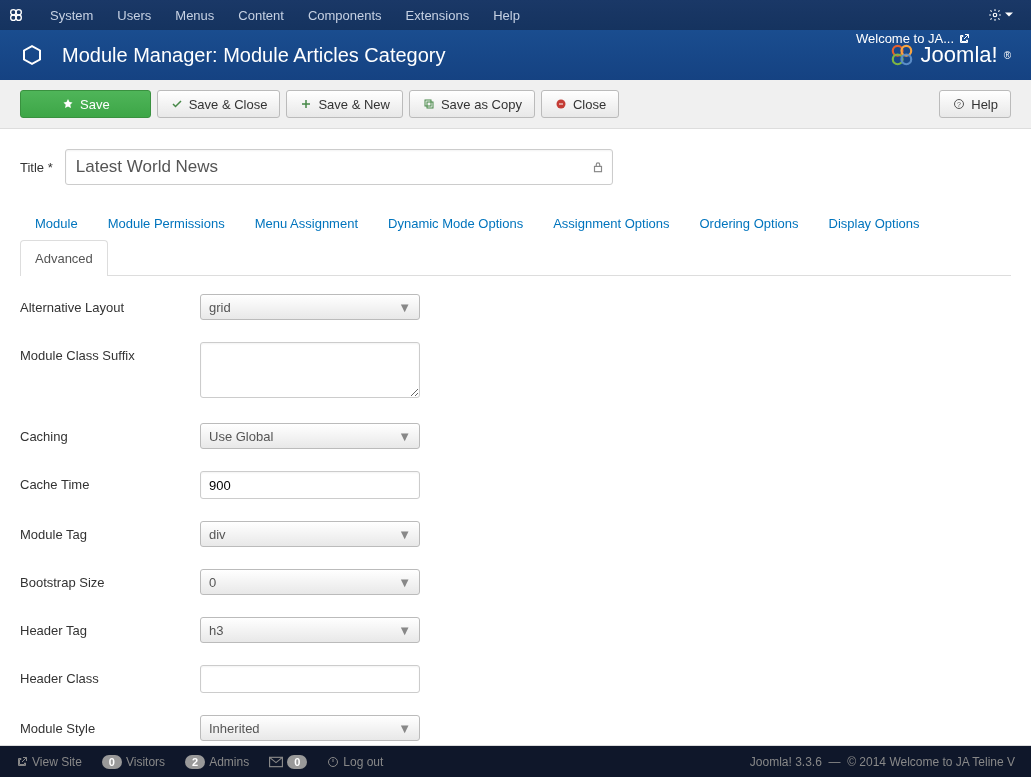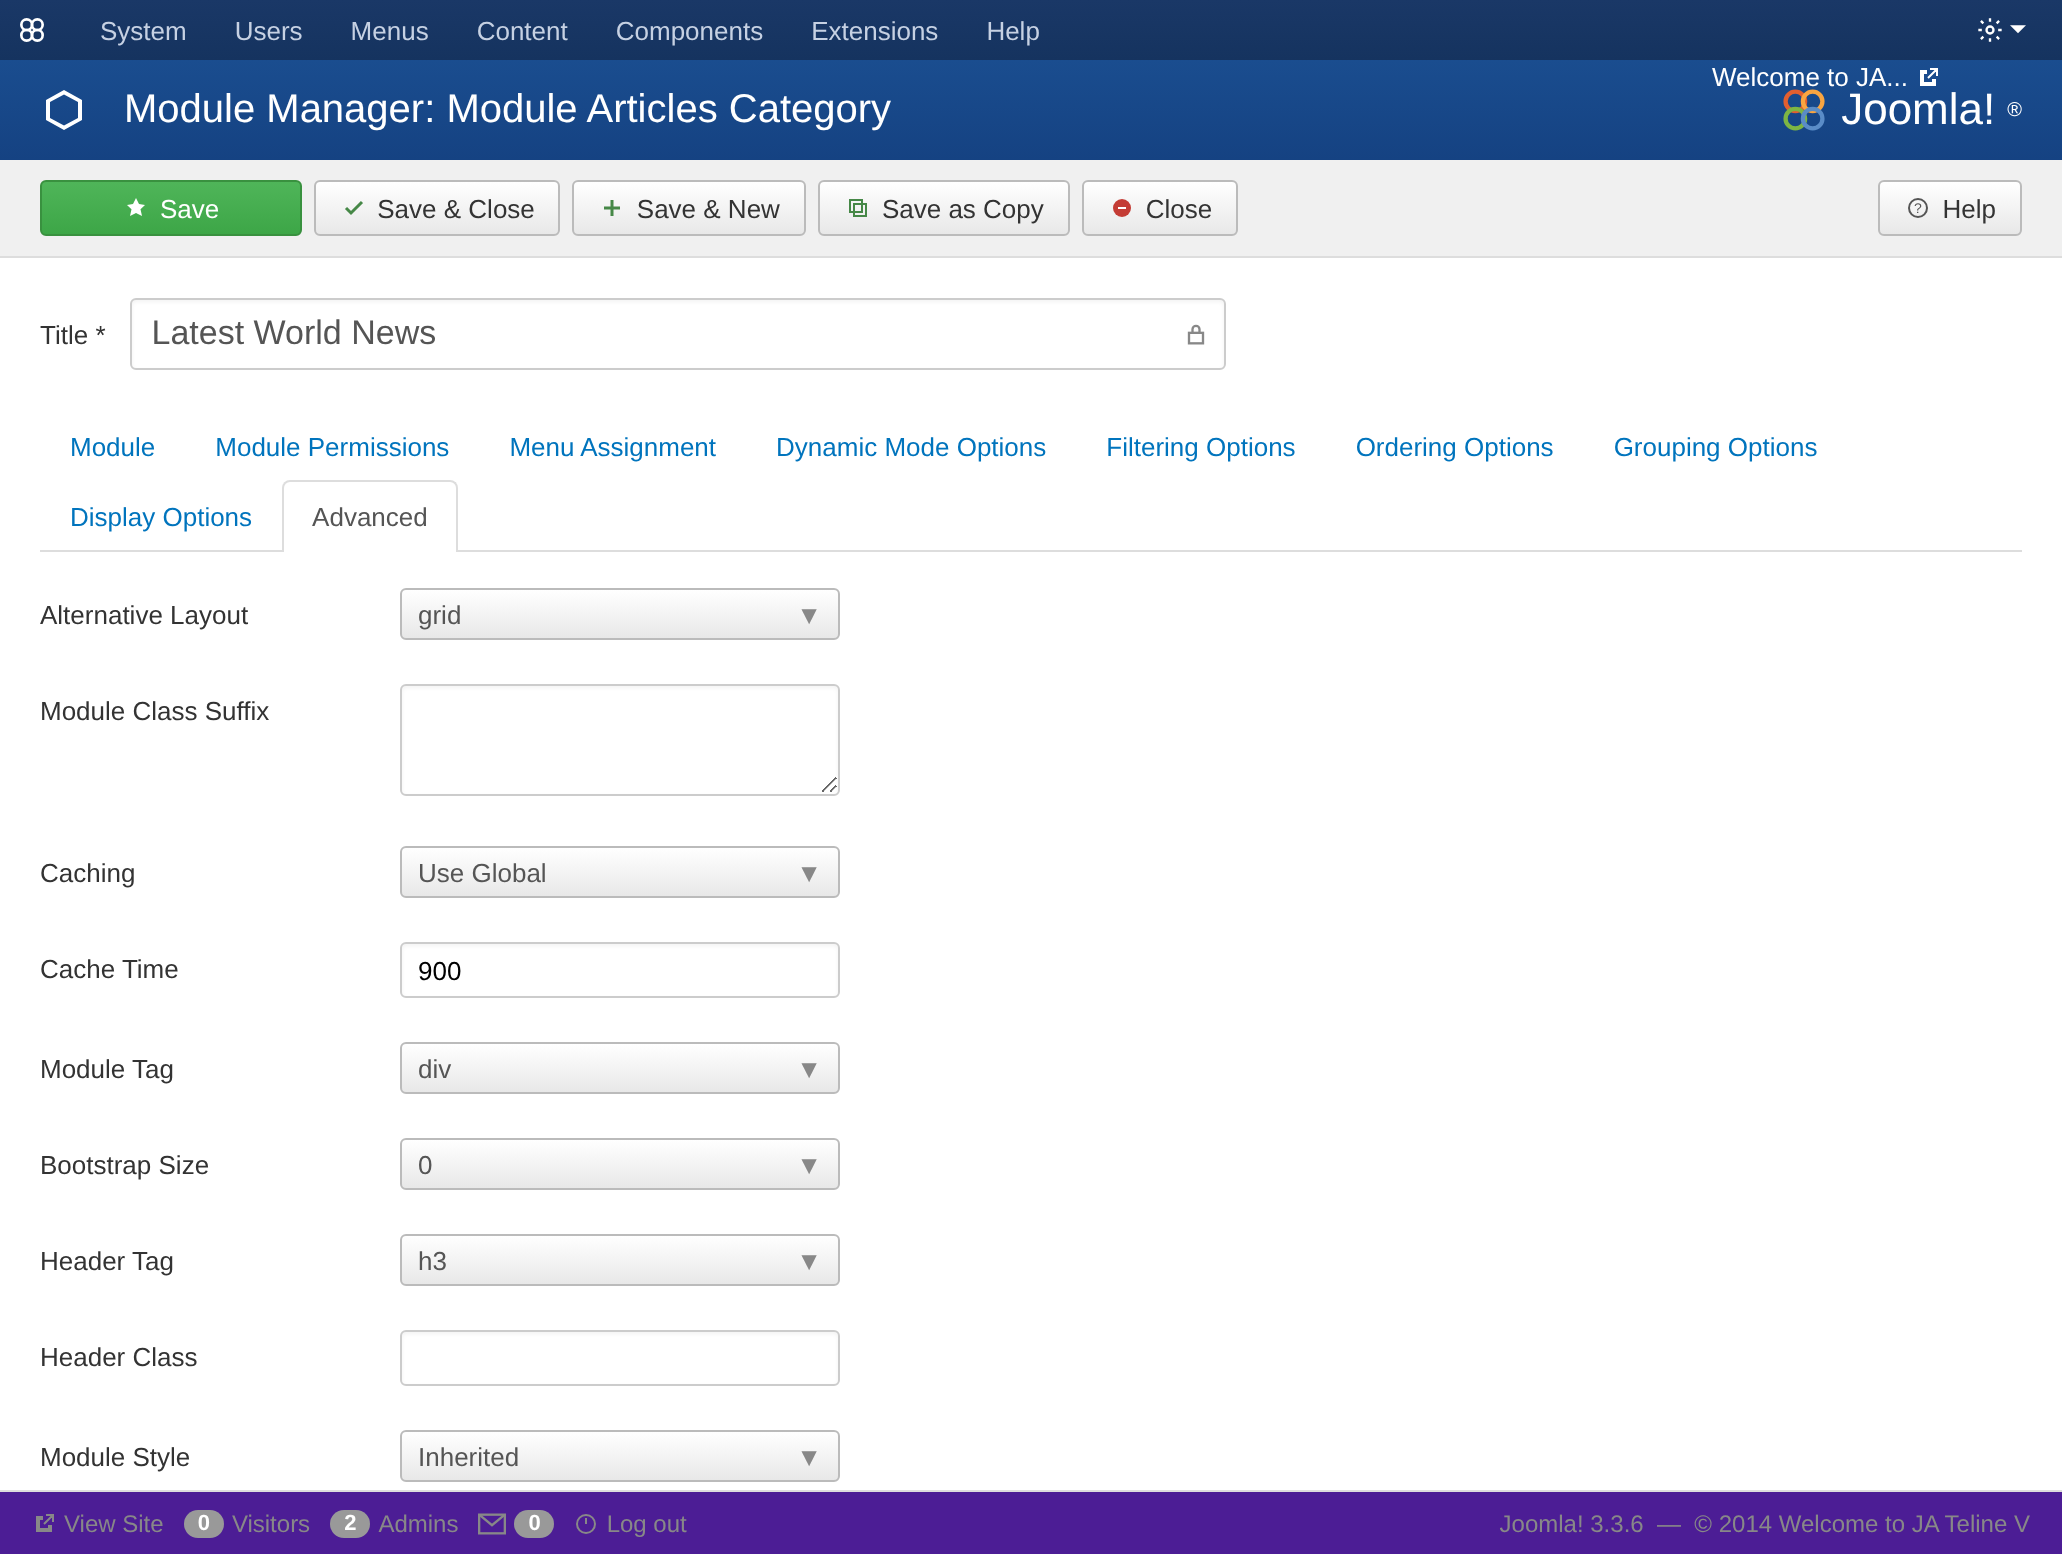--- a/index.html
+++ b/index.html
@@ -45,21 +45,21 @@
 
 .field-row { display: flex; align-items: flex-start; margin-bottom: 22px; }
 .field-row .flabel { width: 180px; padding-top: 6px; color: #333; font-size: 13px; }
 .fcontrol { }
 .sel { width: 220px; height: 26px; border: 1px solid #bbb; border-radius: 3px; background: linear-gradient(to bottom, #fff, #e8e8e8); padding: 3px 8px; font-size: 13px; color: #555; position: relative; display: flex; align-items: center; justify-content: space-between; cursor: pointer; }
 .sel .caret { color: #888; }
 .txt { width: 220px; height: 28px; border: 1px solid #ccc; border-radius: 3px; padding: 4px 8px; font-size: 13px; box-shadow: inset 0 1px 2px rgba(0,0,0,.05); }
 .tarea { width: 220px; height: 56px; border: 1px solid #ccc; border-radius: 3px; padding: 4px 8px; font-size: 13px; resize: both; box-shadow: inset 0 1px 2px rgba(0,0,0,.05); }
 
 
-.footer { position: fixed; bottom: 0; left: 0; right: 0; background: #4c1d95; border-top: 1px solid #ddd; height: 32px; display: flex; align-items: center; padding: 0 16px; font-size: 12px; color: #888; gap: 10px; justify-content: space-between; }
+.footer { position: fixed; bottom: 0; left: 0; right: 0; background: #0f172a; border-top: 1px solid #ddd; height: 32px; display: flex; align-items: center; padding: 0 16px; font-size: 12px; color: #888; gap: 20px; justify-content: space-between; }
 .footer .link { color: #888; display: inline-flex; align-items: center; gap: 4px; cursor: pointer; }
 .footer .badge { background: #999; color: #fff; border-radius: 9px; padding: 1px 7px; font-size: 11px; font-weight: bold; }
 .footer .spacer { flex: 1; }
 .footer .right { color: #888; }
 
 svg { display: block; }
 </style>
 </head>
 <body>
 
@@ -195,23 +195,22 @@
           </svg>
         </span>
     </div>
   </div>
 
   <div class="tabs">
     <div class="tab">Module</div>
     <div class="tab">Module Permissions</div>
     <div class="tab">Menu Assignment</div>
     <div class="tab">Dynamic Mode Options</div>
-    <div class="tab">Filtering Options</div>
+    <div class="tab">Assignment Options</div>
     <div class="tab">Ordering Options</div>
-    <div class="tab">Grouping Options</div>
     <div class="tab">Display Options</div>
     <div class="tab active">Advanced</div>
   </div>
 
   <div class="field-row">
     <div class="flabel">Alternative Layout</div>
     <div class="fcontrol">
       <div class="sel">
         <span>grid</span>
         <span class="caret">▼</span>

